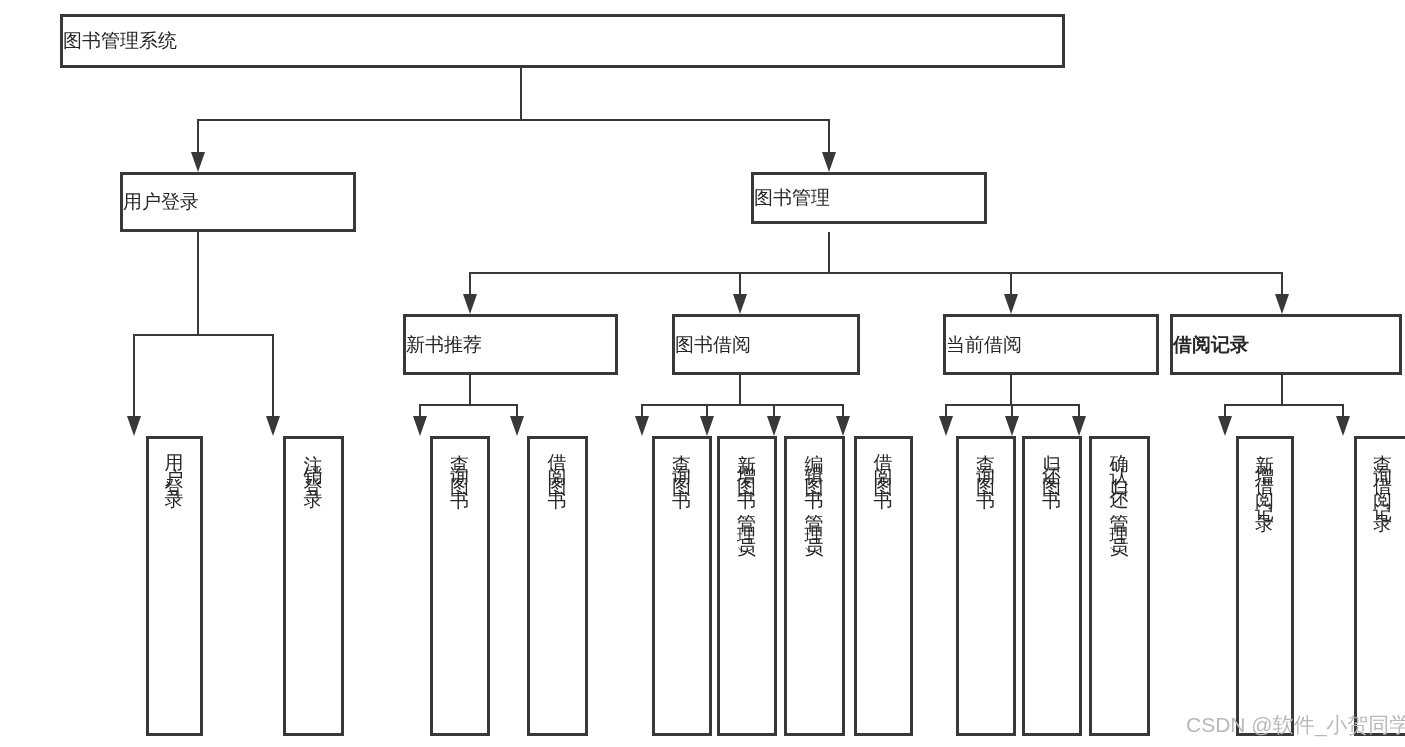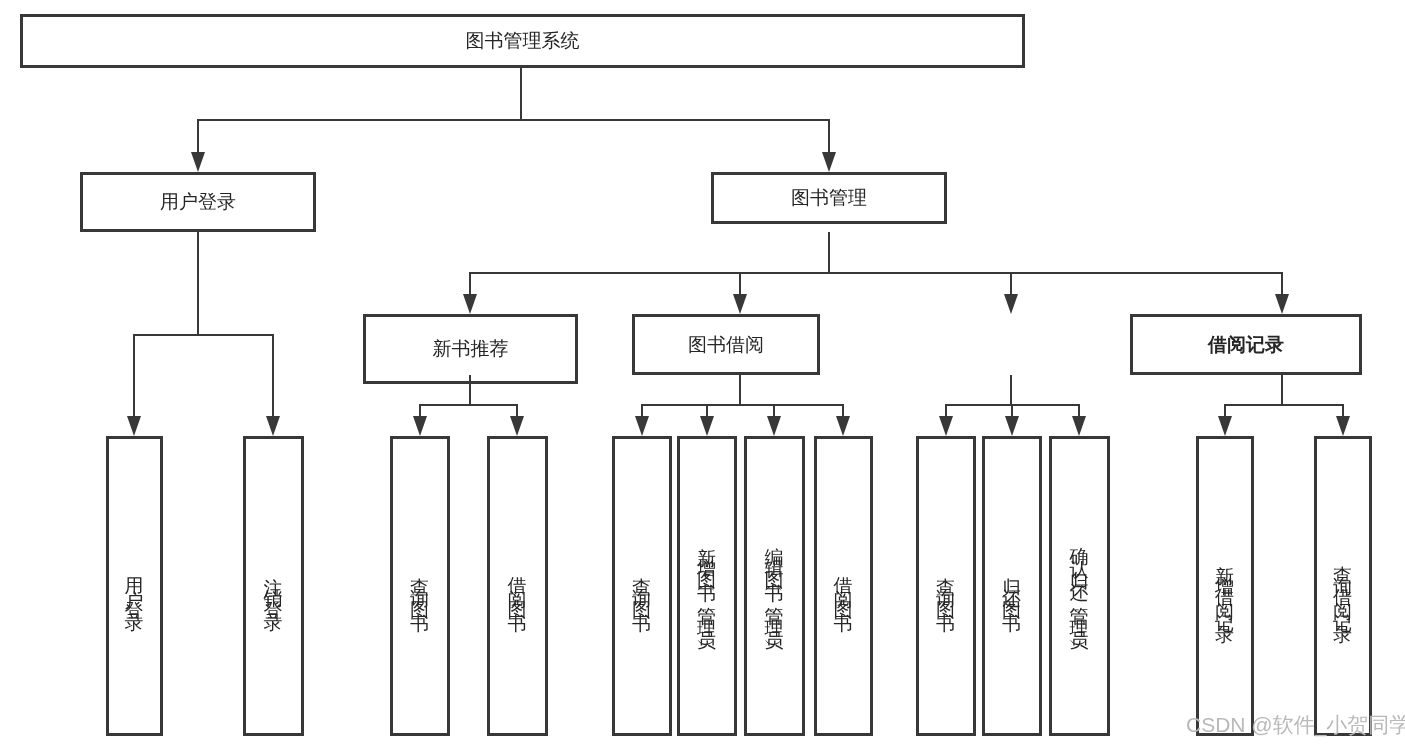--- a/index.html
+++ b/index.html
@@ -1,22 +1,22 @@
 <!DOCTYPE html>
 <html><head>
 <meta charset="utf-8">
 <style>
   :root { --line:#383838; --text:#262626; }
   * { box-sizing:border-box; }
   html,body { margin:0; padding:0; background:#fff; }
   body { font-family:"Liberation Sans","DejaVu Sans",sans-serif; }
   .canvas { position:relative; width:1405px; height:747px; background:#fff; overflow:hidden; }
   .box { position:absolute; background:#fff; border:3px solid var(--line);
-         display:flex; align-items:center; justify-content:center;
-         color:var(--text); font-size:19px; }
+         display:flex; align-items:center; justify-content:flex-start;
+         color:var(--text); font-size:19px;margin-left:40px; }
   .leaf { writing-mode:vertical-rl; text-orientation:mixed; letter-spacing:12px; line-height:1; }
   .vl { position:absolute; width:2px; background:var(--line); }
   .hl { position:absolute; height:2px; background:var(--line); }
   .ah { position:absolute; width:0; height:0;
         border-left:7px solid transparent; border-right:7px solid transparent;
         border-top:20px solid var(--line); }
   .watermark { position:absolute; left:1186px; top:711px; font-size:21px;
                color:#b9b9b9; white-space:nowrap; z-index:5; }
 </style>
 </head>
@@ -28,25 +28,28 @@
     <span>图书管理系统</span>
   </div>
 
   <div class="box" style="left:80px;top:172px;width:236px;height:60px;">
     <span>用户登录</span>
   </div>
   <div class="box" style="left:711px;top:172px;width:236px;height:52px;">
     <span>图书管理</span>
   </div>
 
-  <div class="box" style="left:363px;top:314px;width:215px;height:70px;">
+  <div class="box" style="left:363px;top:314px;width:215px;height:61px;">
     <span>新书推荐</span>
   </div>
   <div class="box" style="left:632px;top:314px;width:188px;height:61px;">
     <span>图书借阅</span>
+  </div>
+  <div class="box" style="left:903px;top:314px;width:216px;height:61px;">
+    <span>当前借阅</span>
   </div>
   <div class="box" style="left:1130px;top:314px;width:232px;height:61px;font-weight:bold;">
     <span>借阅记录</span>
   </div>
 
   <div class="box leaf" style="left:106px;top:436px;width:57px;height:300px;">
     <span>用户登录</span>
   </div>
   <div class="box leaf" style="left:243px;top:436px;width:61px;height:300px;">
     <span>注销登录</span>

